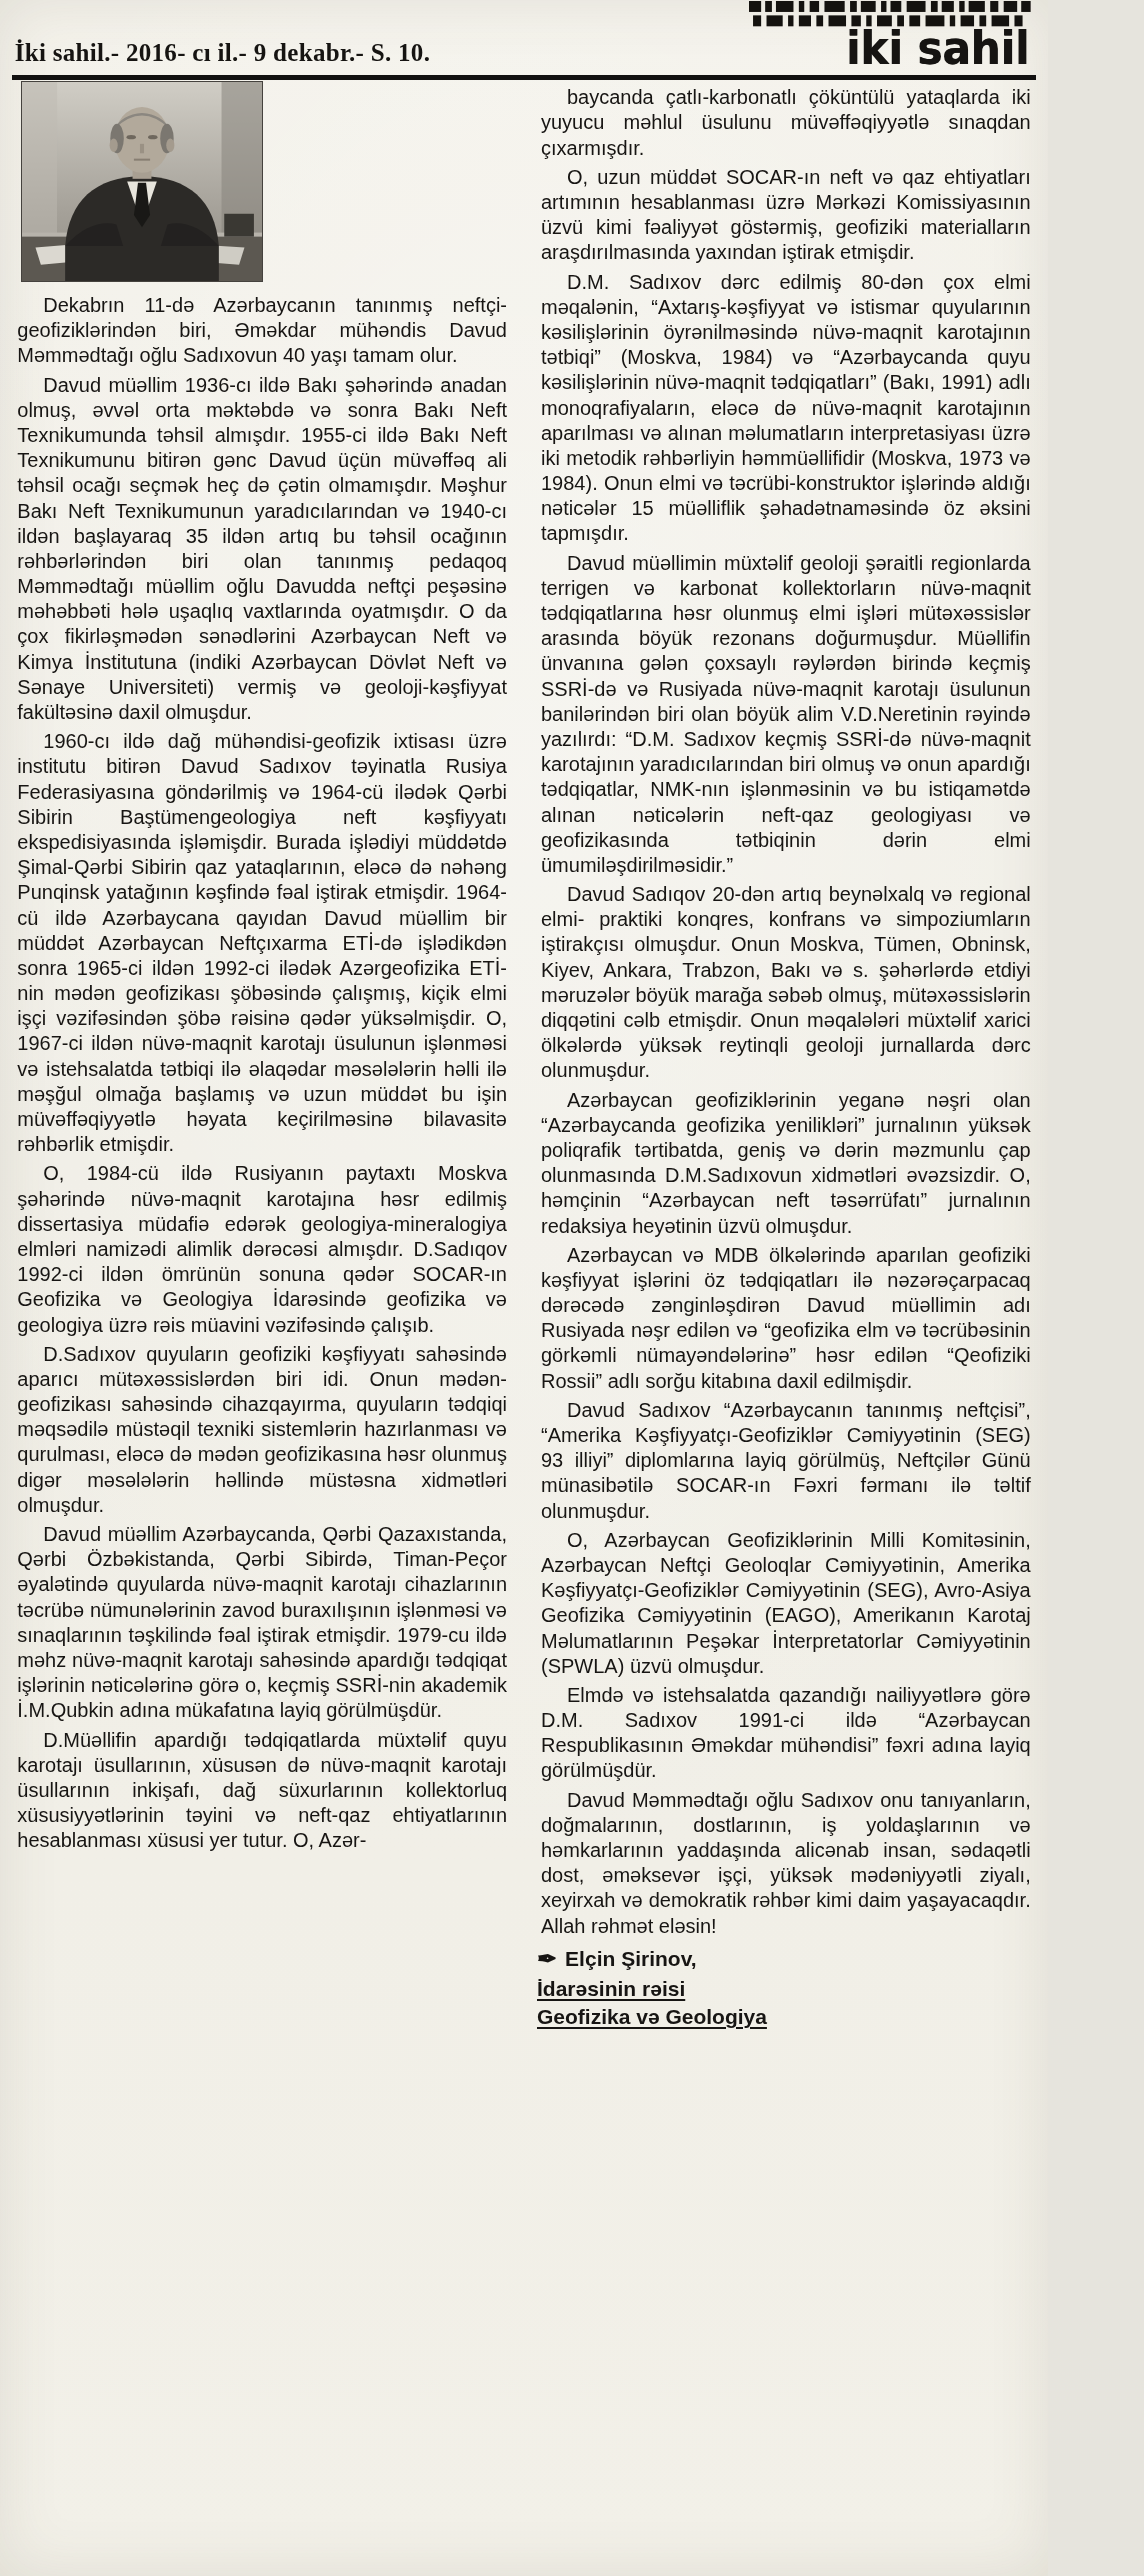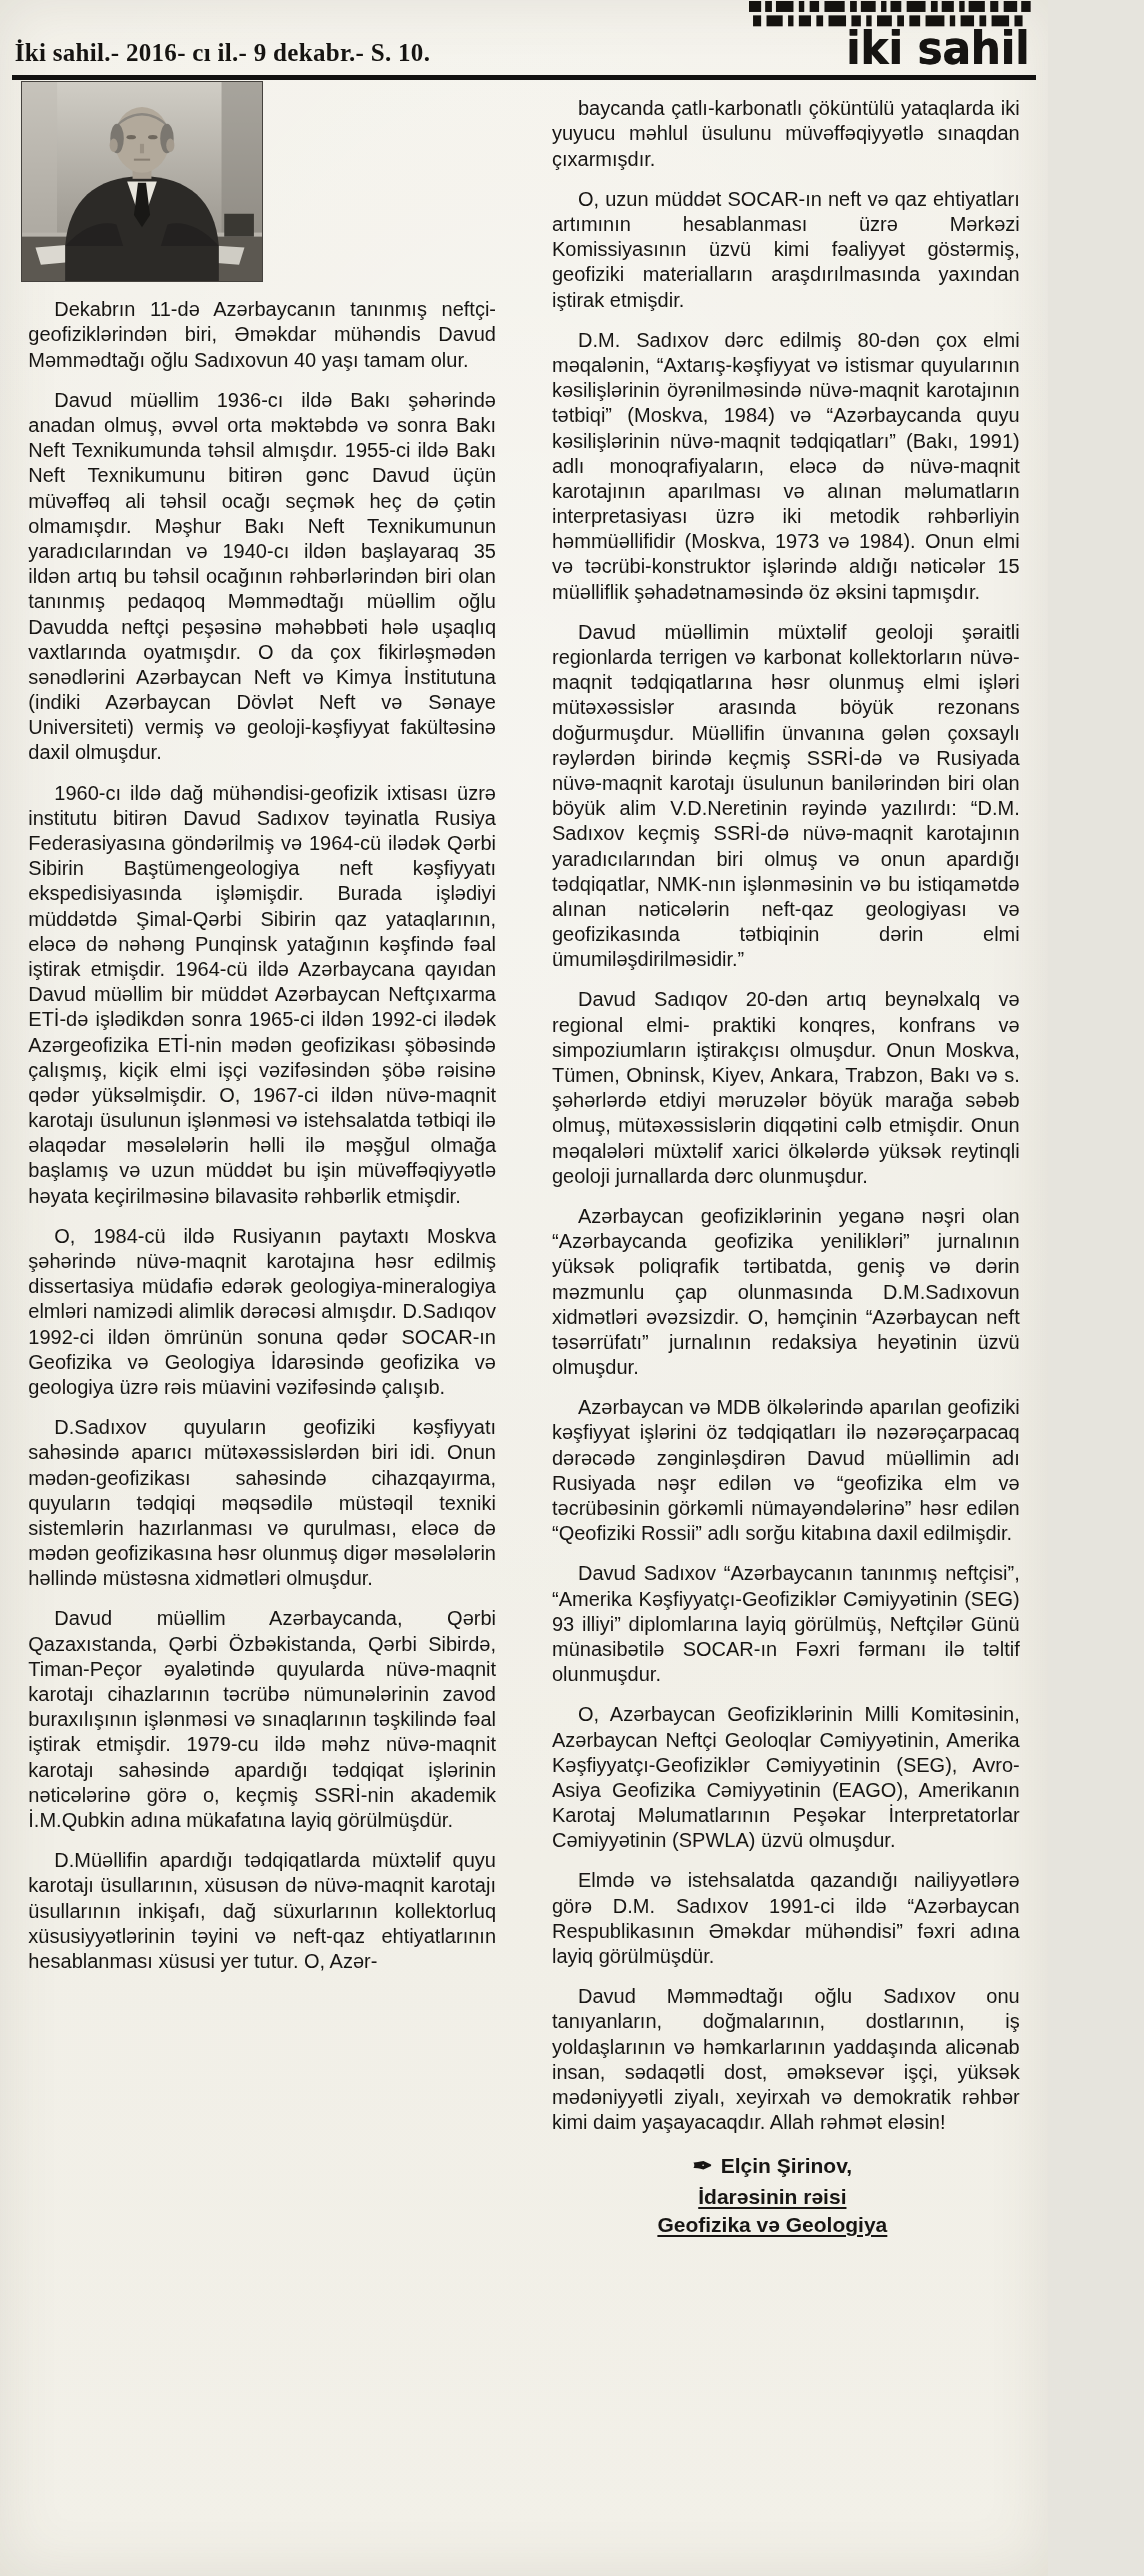--- a/index.html
+++ b/index.html
@@ -82,36 +82,36 @@
     gap:26px;
     padding:0 1.3px;
   }
   .col{
     flex:1 1 0;
     font-size:20px;
     line-height:1.26;
     text-align:justify;
     color:#171513;
   }
-  .col p.para{ margin:15px; text-indent:26px; }
+  .col p.para{ margin:4px; text-indent:26px; }
 
   .photo{
     margin:0 0 10.8px 8px;
     width:242px;
     height:201px;
     border:1.3px solid #45423e;
     background:#b3afa7;
     padding:0;
   }
   .photo svg{ display:block; width:100%; height:100%; }
 
   
   .signature{
     padding-right:27px;
-    text-align:center;
+    text-align:left;
     font-weight:700;
     font-size:21px;
     line-height:1.35;
   }
   .sig-name{ font-weight:700; }
   .pen{ font-size:24px; margin-right:8px; vertical-align:-1.3px; }
   .sig-role{ text-decoration:underline; text-underline-offset:2.7px; }
 </style>
 </head>
 <body>

